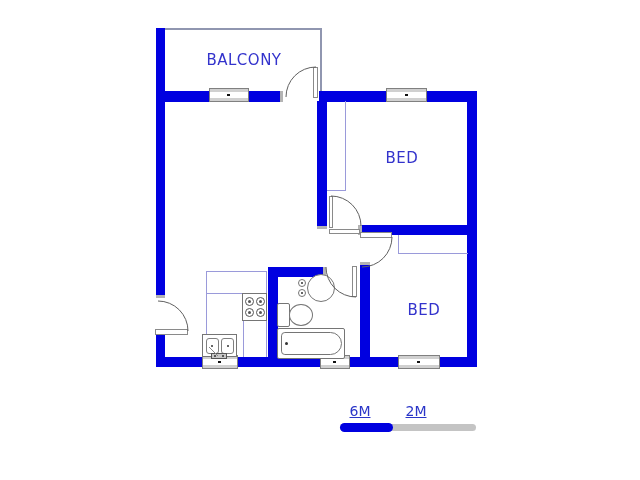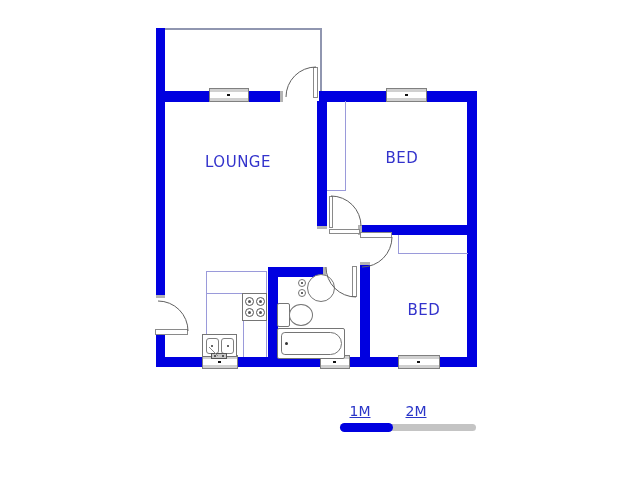--- a/index.html
+++ b/index.html
@@ -143,22 +143,22 @@
 
   <svg class="overlay" width="640" height="480">
     <path d="M 158 301 A 30 30 0 0 1 188 331" fill="none" stroke="#606060" stroke-width="1"></path>
     <path d="M 286 97 A 30 30 0 0 1 316 67" fill="none" stroke="#606060" stroke-width="1"></path>
     <path d="M 331 196 A 30 30 0 0 1 361 226" fill="none" stroke="#606060" stroke-width="1"></path>
     <path d="M 392 237 A 30 30 0 0 1 362 267" fill="none" stroke="#606060" stroke-width="1"></path>
     <path d="M 356 297 A 30 30 0 0 1 326 267" fill="none" stroke="#606060" stroke-width="1"></path>
     <line x1="209" y1="347" x2="218" y2="356" stroke="#888" stroke-width="1"></line>
   </svg>
 
-  <div class="label" style="left:198px;top:153px;width:80px;">LOUNGE</div>
+  <div class="label" style="left:199px;top:51px;width:90px;">BALCONY</div>
   <div class="label" style="left:377px;top:149px;width:50px;">BED</div>
   <div class="label" style="left:399px;top:301px;width:50px;">BED</div>
 
-  <div class="scalelabel" style="left:340px;top:403px;width:40px;">1M</div>
+  <div class="scalelabel" style="left:340px;top:403px;width:40px;">6M</div>
   <div class="scalelabel" style="left:396px;top:403px;width:40px;">2M</div>
   <div class="abs" style="left:340px;top:424px;width:136px;height:7px;background:#c4c4c4;border-radius:4px;"></div>
   <div class="abs" style="left:340px;top:423px;width:53px;height:9px;background:#0000e0;border-radius:5px;"></div>
 
 </div>
 
 </body></html>

